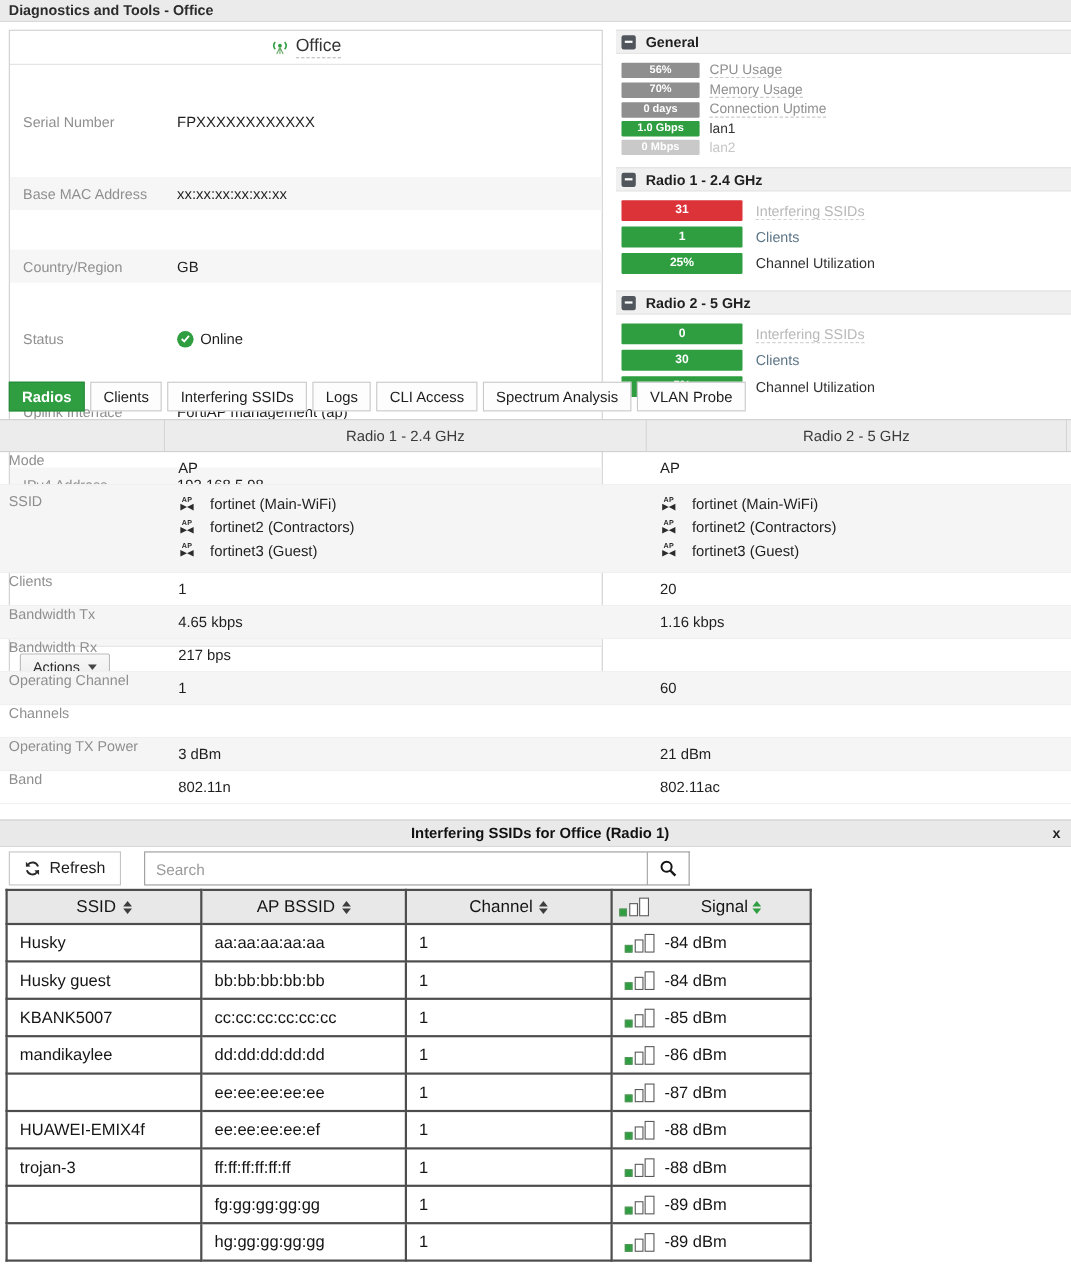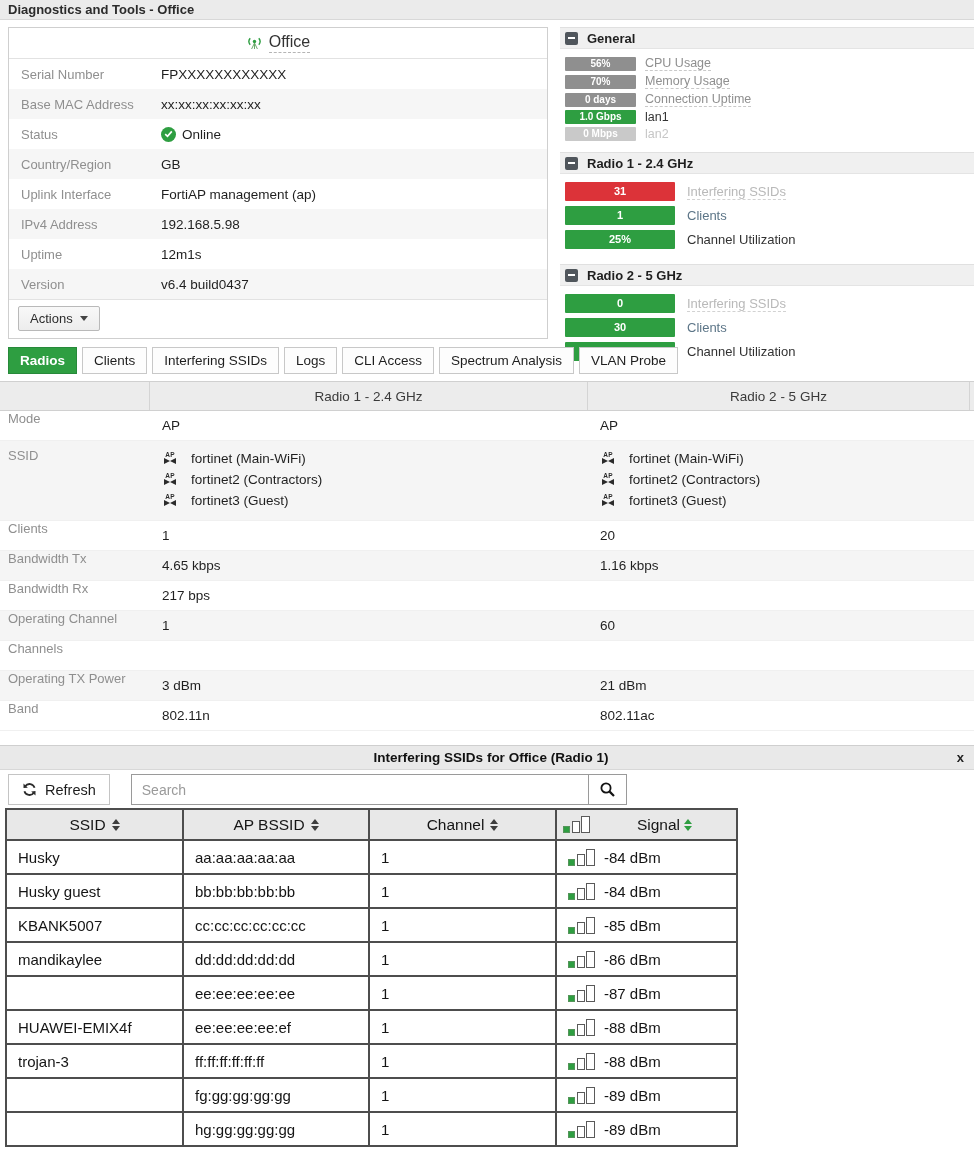--- a/index.html
+++ b/index.html
@@ -11,21 +11,21 @@
   .titlebar { position: absolute; top: 0; left: 0; width: 974px; height: 20px;
     background: #ebebeb; border-bottom: 1px solid #d8d8d8;
     font-size: 13px; font-weight: bold; color: #2b2b2b; line-height: 20px; padding-left: 8px; }
 
   
   .device-card { position: absolute; left: 8px; top: 27px; width: 540px;
     border: 1px solid #cfcfcf; background: #fff; }
   .card-title { height: 31px; border-bottom: 1px solid #e2e2e2; display: flex;
     align-items: center; justify-content: center; gap: 6px; }
   .card-title .name { font-size: 16px; color: #333; border-bottom: 1px dashed #b5b5b5; padding-bottom: 1px; }
-  .field-row { height: 30px; display: flex; align-items: center; font-size: 13px; }
+  .field-row { height: 30px; display: flex; align-items: center; font-size: 13px; margin-top: 36px; }
   .field-row.stripe { background: #f6f6f6; }
   .f-label { width: 152px; padding-left: 12px; color: #8f8f8f; }
   .f-value { color: #1f1f1f; font-size: 13.5px; display: flex; align-items: center; gap: 6px; }
   .card-footer { border-top: 1px solid #e2e2e2; padding: 6px 9px 7px 9px; }
   .actions-btn { display: inline-flex; align-items: center; gap: 7px; font-size: 13px; color: #2b2b2b;
     background: linear-gradient(#f8f8f8,#ededed); border: 1px solid #b9b9b9; border-radius: 2px;
     padding: 4px 11px; cursor: pointer; font-family: inherit; }
   .caret { width: 0; height: 0; border-left: 4px solid transparent; border-right: 4px solid transparent;
     border-top: 5px solid #444; display: inline-block; }
   .check-circle { width: 15px; height: 15px; border-radius: 50%; background: #2e9e41; display: inline-flex;
@@ -135,34 +135,34 @@
     </div>
 
     <div class="field-row">
       <span class="f-label">Serial Number</span>
       <span class="f-value">FPXXXXXXXXXXXX</span>
     </div>
     <div class="field-row stripe">
       <span class="f-label">Base MAC Address</span>
       <span class="f-value">xx:xx:xx:xx:xx:xx</span>
     </div>
+    <div class="field-row stripe">
+      <span class="f-label">Country/Region</span>
+      <span class="f-value">GB</span>
+    </div>
     <div class="field-row">
       <span class="f-label">Status</span>
       <span class="f-value">
         <span class="check-circle">
           <svg width="9" height="8" viewBox="0 0 9 8">
               <path d="M1.2 4.2 L3.5 6.3 L7.8 1.4" fill="none" stroke="#fff" stroke-width="1.7"></path>
             </svg>
         </span>
         <span>Online</span>
       </span>
-    </div>
-    <div class="field-row stripe">
-      <span class="f-label">Country/Region</span>
-      <span class="f-value">GB</span>
     </div>
     <div class="field-row">
       <span class="f-label">Uplink Interface</span>
       <span class="f-value">FortiAP management (ap)</span>
     </div>
     <div class="field-row stripe">
       <span class="f-label">IPv4 Address</span>
       <span class="f-value">192.168.5.98</span>
     </div>
     <div class="field-row">

